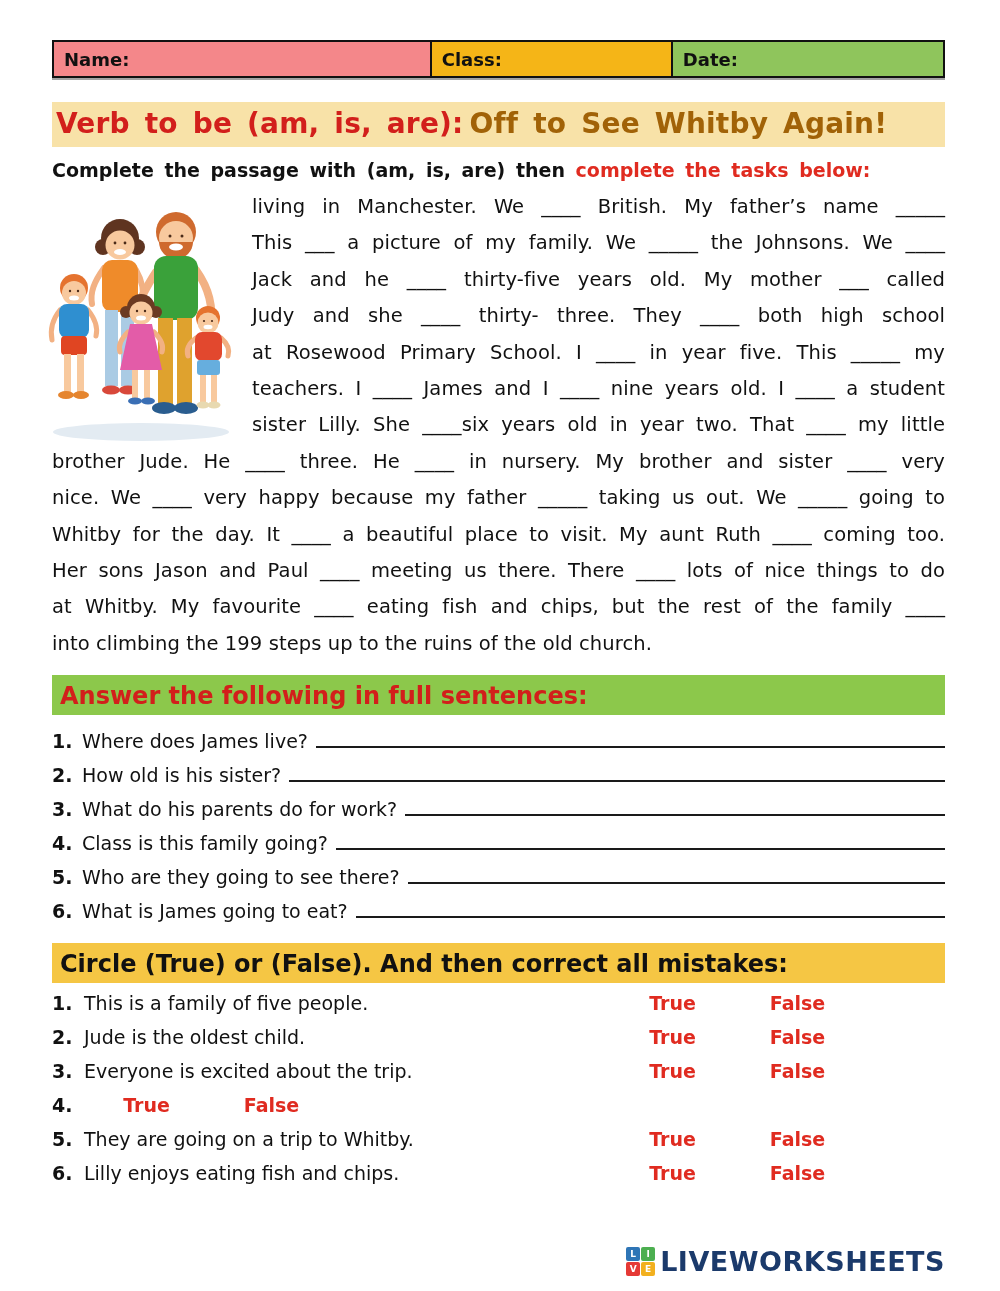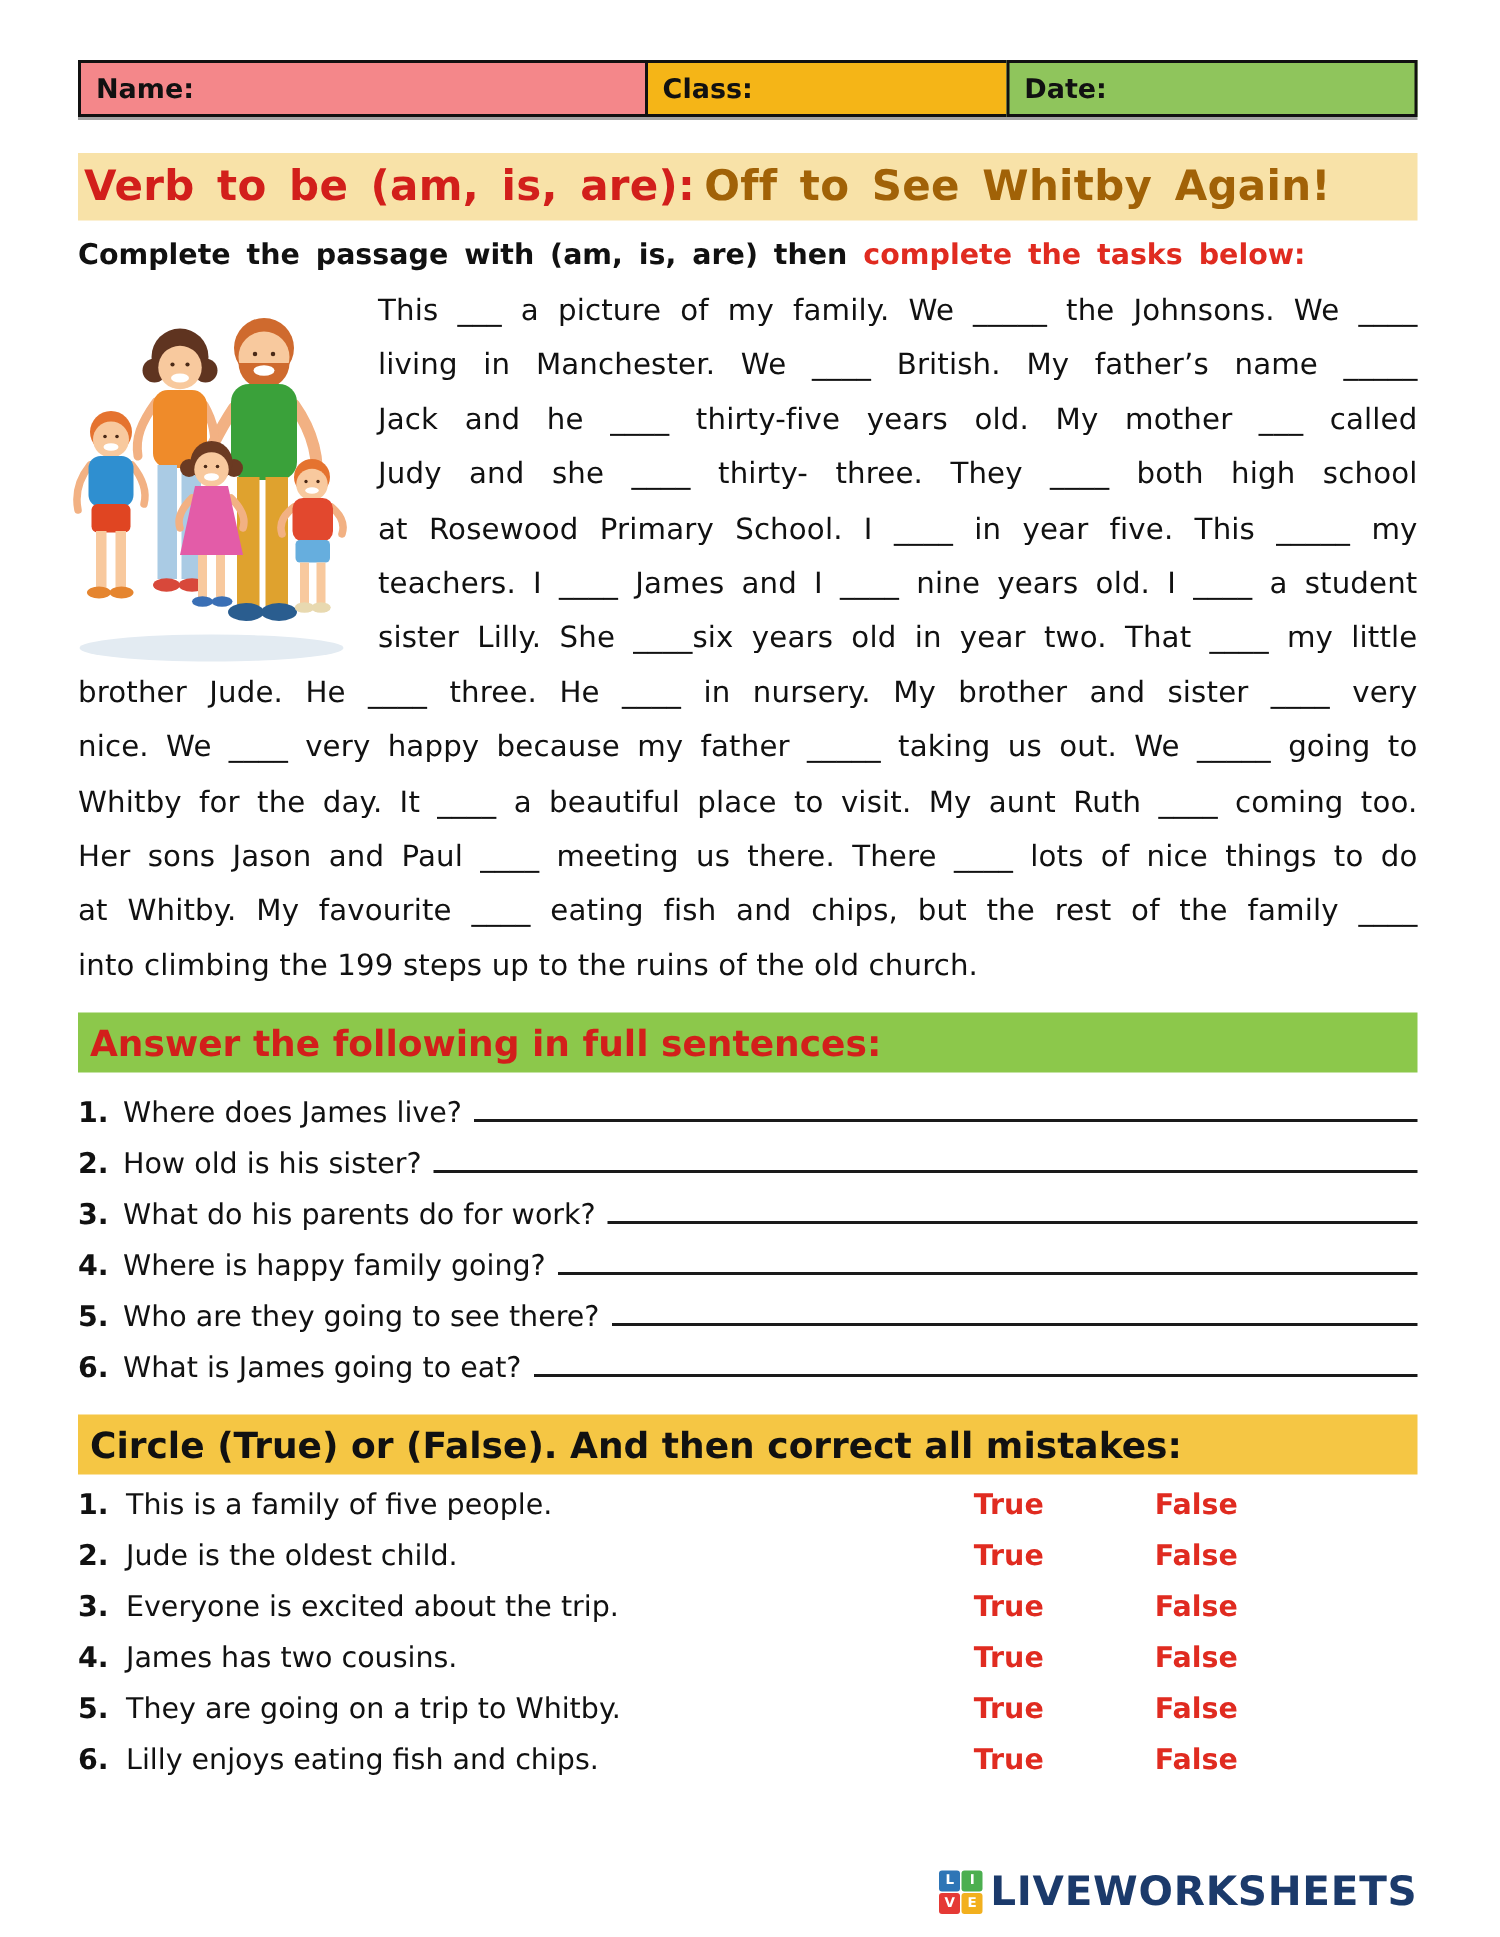--- a/index.html
+++ b/index.html
@@ -160,22 +160,22 @@
         <path d="M150,146 C142,152 140,158 142,164" stroke="#f2b183" stroke-width="5" fill="none" stroke-linecap="round"></path>
         <path d="M175,146 C182,152 184,158 182,164" stroke="#f2b183" stroke-width="5" fill="none" stroke-linecap="round"></path>
         <rect x="149" y="140" width="27" height="29" rx="7" fill="#e2482e"></rect>
         <rect x="151" y="168" width="23" height="15" rx="3" fill="#66aede"></rect>
         <rect x="154" y="183" width="6" height="27" fill="#f8c99e"></rect>
         <rect x="165" y="183" width="6" height="27" fill="#f8c99e"></rect>
         <ellipse cx="157" cy="213" rx="6.5" ry="3.5" fill="#e8d9b0"></ellipse>
         <ellipse cx="168" cy="213" rx="6.5" ry="3.5" fill="#e8d9b0"></ellipse>
       </svg>
     </div>
+    <div class="p-line">living in Manchester. We ____ British. My father’s name _____</div>
     <div class="p-line">This ___ a picture of my family. We _____ the Johnsons. We ____</div>
-    <div class="p-line">living in Manchester. We ____ British. My father’s name _____</div>
     <div class="p-line">Jack and he ____ thirty-five years old. My mother ___ called</div>
     <div class="p-line">Judy and she ____ thirty- three. They ____ both high school</div>
     <div class="p-line">at Rosewood Primary School. I ____ in year five. This _____ my</div>
     <div class="p-line">teachers. I ____ James and I ____ nine years old. I ____ a student</div>
     <div class="p-line">sister Lilly. She ____six years old in year two. That ____ my little</div>
     <div class="p-line">brother Jude. He ____ three. He ____ in nursery. My brother and sister ____ very</div>
     <div class="p-line">nice. We ____ very happy because my father _____ taking us out. We _____ going to</div>
     <div class="p-line">Whitby for the day. It ____ a beautiful place to visit. My aunt Ruth ____ coming too.</div>
     <div class="p-line">Her sons Jason and Paul ____ meeting us there. There ____ lots of nice things to do</div>
     <div class="p-line">at Whitby. My favourite ____ eating fish and chips, but the rest of the family ____</div>
@@ -195,21 +195,21 @@
       <span class="q-text">How old is his sister?</span>
       <span class="q-blank"></span>
     </div>
     <div class="q-row">
       <span class="q-num">3.</span>
       <span class="q-text">What do his parents do for work?</span>
       <span class="q-blank"></span>
     </div>
     <div class="q-row">
       <span class="q-num">4.</span>
-      <span class="q-text">Where is happy family going?</span>
+      <span class="q-text">Class is this family going?</span>
       <span class="q-blank"></span>
     </div>
     <div class="q-row">
       <span class="q-num">5.</span>
       <span class="q-text">Who are they going to see there?</span>
       <span class="q-blank"></span>
     </div>
     <div class="q-row">
       <span class="q-num">6.</span>
       <span class="q-text">What is James going to eat?</span>
@@ -236,21 +236,20 @@
     </div>
     <div class="tf-row">
       <span class="tf-num">3.</span>
       <span class="tf-text">Everyone is excited about the trip.</span>
       <span class="tf-true">True</span>
       <span class="tf-false">False</span>
       <span class="tf-spacer"></span>
     </div>
     <div class="tf-row">
       <span class="tf-num">4.</span>
-      <span class="tf-text">James has two cousins.</span>
       <span class="tf-true">True</span>
       <span class="tf-false">False</span>
       <span class="tf-spacer"></span>
     </div>
     <div class="tf-row">
       <span class="tf-num">5.</span>
       <span class="tf-text">They are going on a trip to Whitby.</span>
       <span class="tf-true">True</span>
       <span class="tf-false">False</span>
       <span class="tf-spacer"></span>

